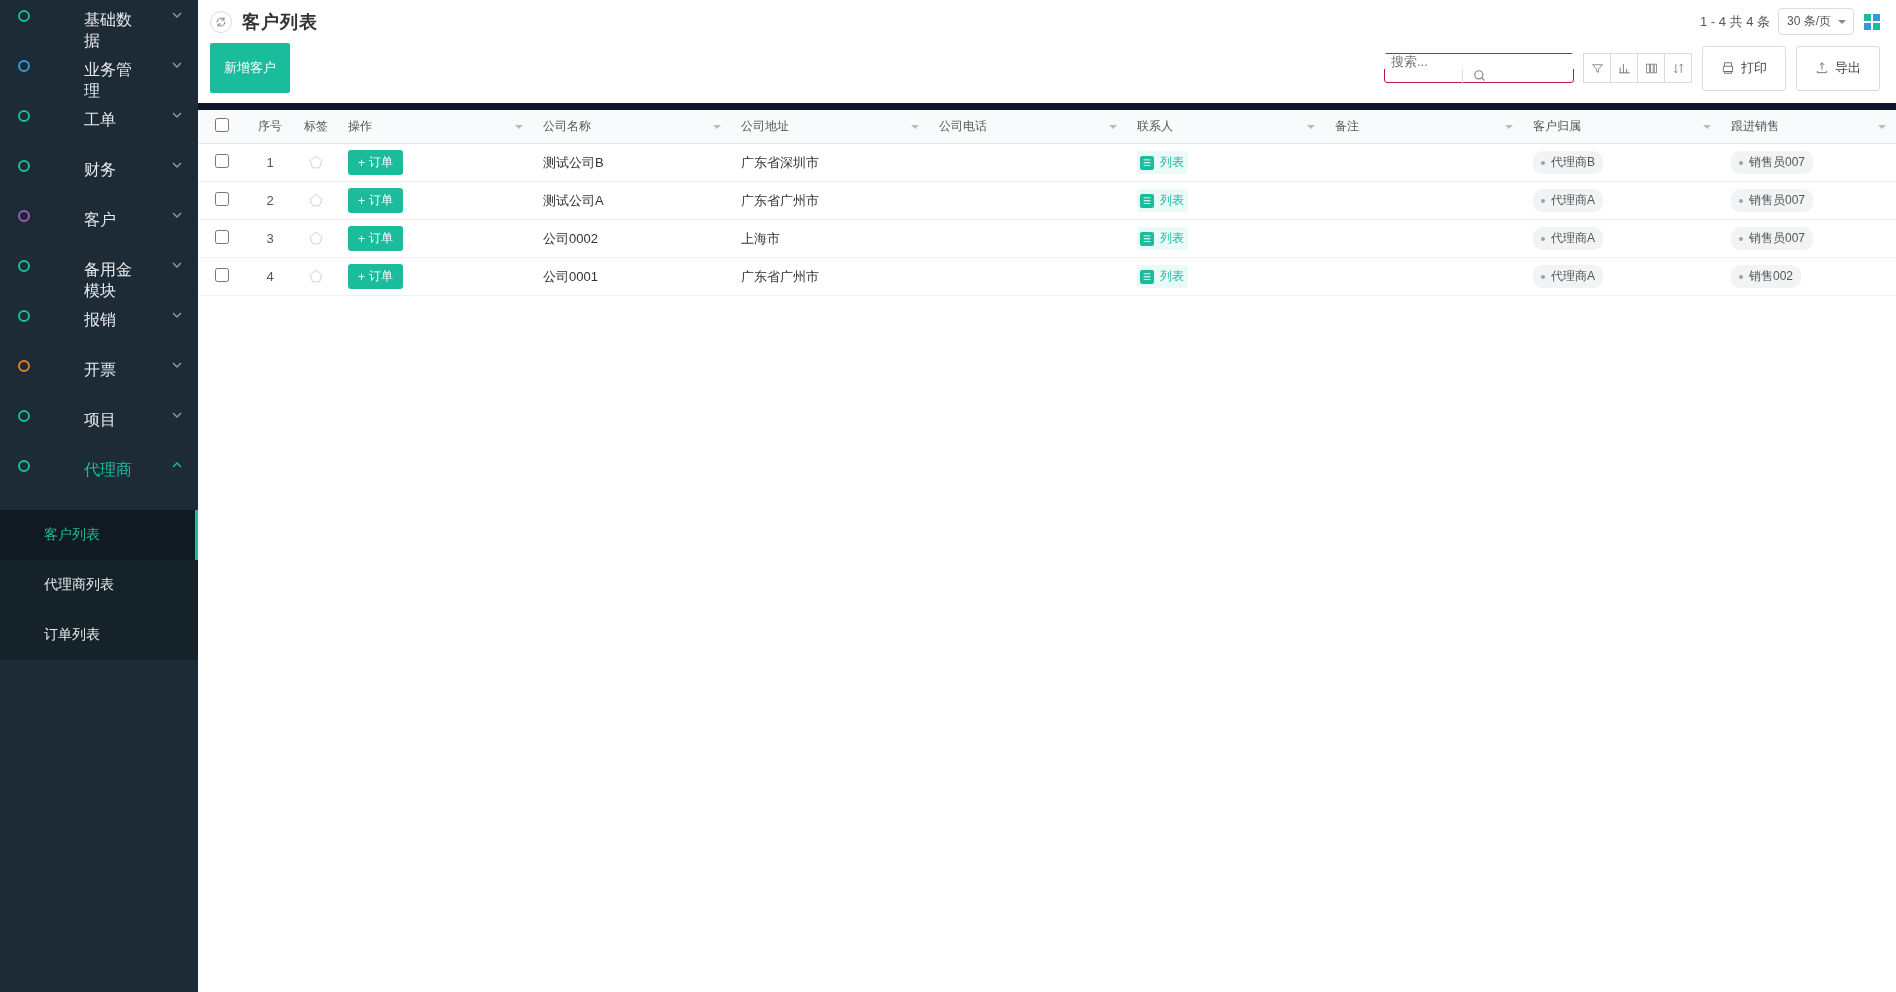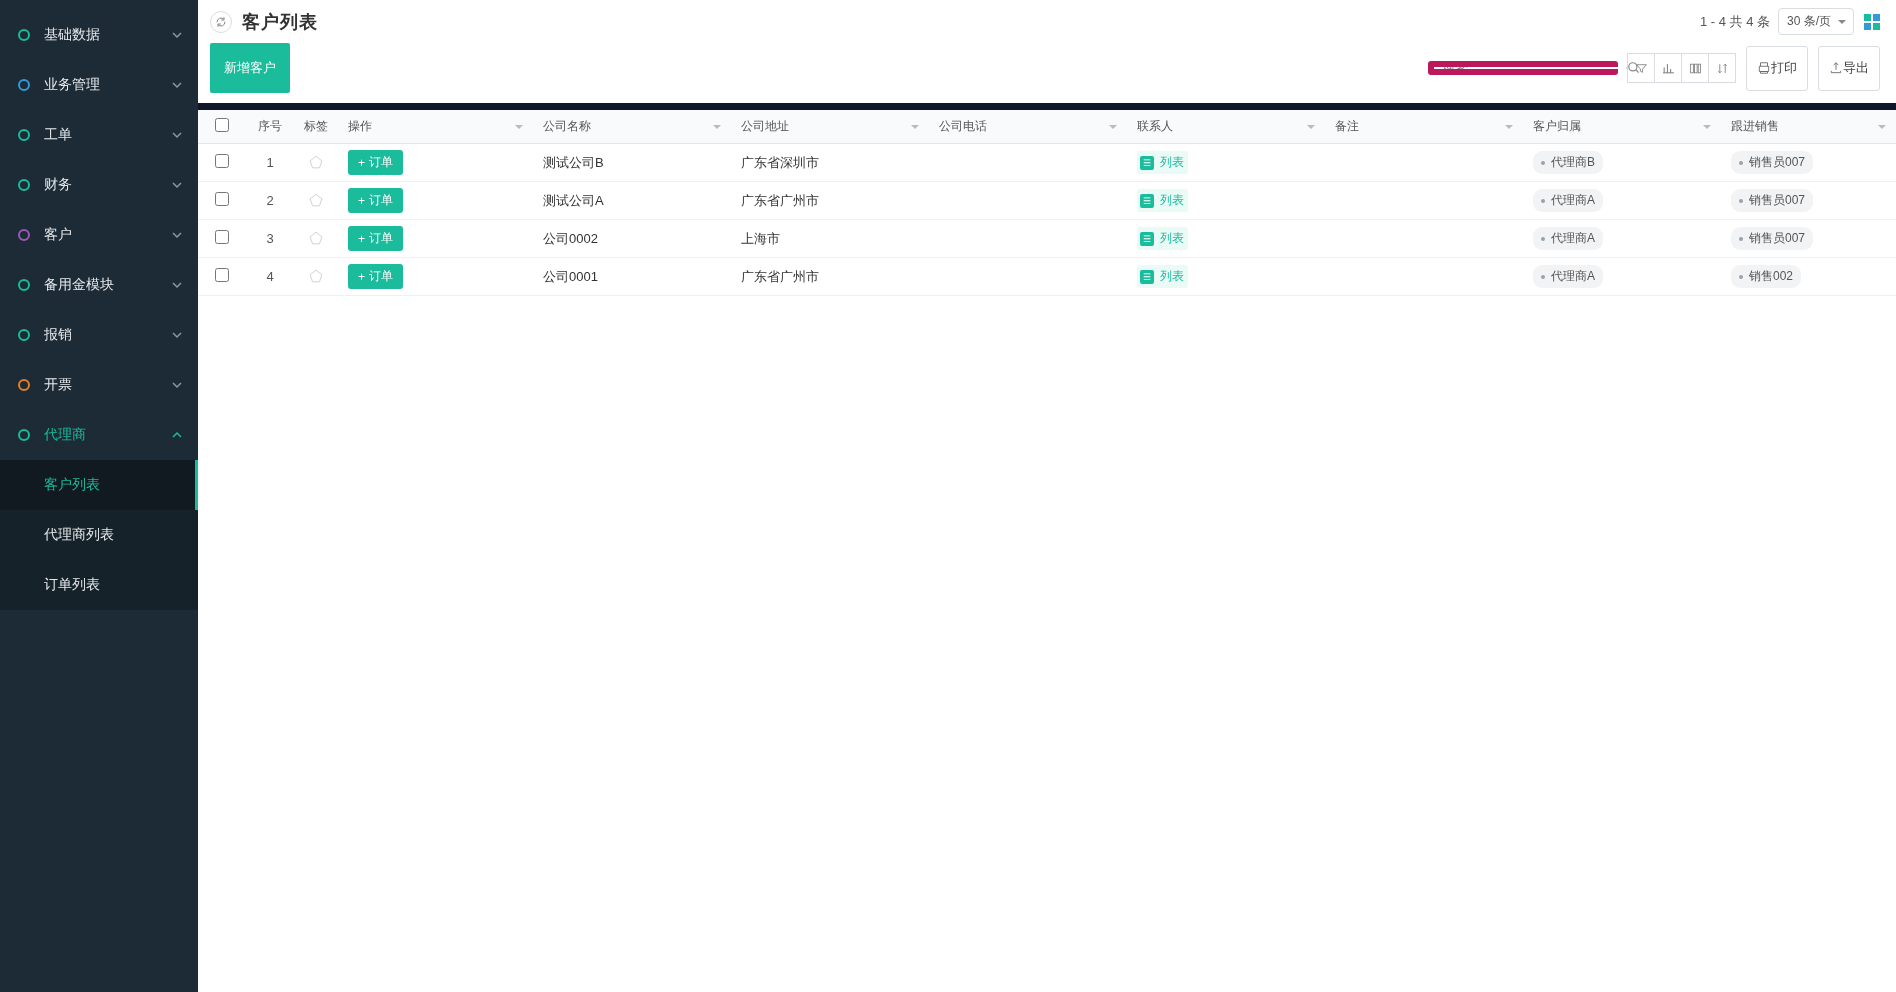--- a/index.html
+++ b/index.html
@@ -17,26 +17,26 @@
     width: 198px;
     background: #1c2b36;
     color: #b0b8bf;
     height: 100vh;
     overflow: auto;
     flex-shrink: 0;
     padding-top: 10px;
   }
   .side-item {
     display: flex;
-    align-items: center;
     padding: 0 16px 0 18px;
     height: 50px;
     cursor: pointer;
-    font-size: 14px;
+    font-size: 16px;
     color: #e6e9ec;
+    gap: 40px;
   }
   .side-item .ring {
     width: 12px; height: 12px; border-radius: 50%;
     border: 2px solid #1abc9c; margin-right: 14px;
     flex-shrink: 0;
   }
   .side-item.i1 .ring { border-color: #1abc9c; }
   .side-item.i2 .ring { border-color: #3498db; }
   .side-item.i3 .ring { border-color: #1abc9c; }
   .side-item.i4 .ring { border-color: #1abc9c; }
@@ -109,45 +109,45 @@
   }
   .btn-primary {
     background: #1abc9c; color: #fff;
     border: none; padding: 16px 14px;
     font-size: 13px; border-radius: 2px;
     cursor: pointer;
   }
   .toolbar .spacer { flex: 1; }
   .search-wrap {
     display: flex; align-items: center;
-    border: 6px solid #be185d; border-radius: 3px;
-    height: 14px; width: 190px;
+    border: 1px solid #be185d; border-radius: 3px;
+    height: 30px; width: 190px; flex-direction: column;
   }
   .search-wrap input {
     border: none; outline: none; height: 100%;
     padding: 0 8px; flex: 1; font-size: 13px;
   }
   .search-wrap .btn-search {
     width: 34px; height: 100%;
     border-left: 1px solid #d9dde1;
     display: flex; align-items: center; justify-content: center;
     color: #888; cursor: pointer;
   }
   .mini-icons { display: flex; gap: 0; margin-left: 10px; }
   .mini-icon {
     width: 28px; height: 30px;
     border: 1px solid #d9dde1;
     display: flex; align-items: center; justify-content: center;
     cursor: pointer; color: #666; font-size: 13px;
     margin-left: -1px;
   }
   .tool-btn {
-    display: flex; align-items: center; 
+    display: flex; align-items: center; gap: 6px;
     border: 1px solid #d9dde1; border-radius: 3px;
-    height: 45px; padding: 0 10px;
+    height: 45px; padding: 0 18px;
     margin-left: 10px; cursor: pointer;
     font-size: 13px; color: #444;
   }
 
   
   .table-wrap { flex: 1; overflow: auto; }
   table { border-collapse: collapse; width: 100%; table-layout: fixed; }
   thead th {
     background: #f9fafb;
     border-top: 7px solid #0f172a;
@@ -299,20 +299,29 @@
     <div class="side-item i8">
       <span class="ring"></span>
       <span class="label">开票</span>
       <span class="chev">
           <svg width="10" height="10" viewBox="0 0 10 10">
             <path d="M1 3l4 4 4-4" stroke="#8b97a1" stroke-width="1.5" fill="none"></path>
           </svg>
         </span>
     </div>
 
+    <div class="side-item i9">
+      <span class="ring"></span>
+      <span class="label">项目</span>
+      <span class="chev">
+          <svg width="10" height="10" viewBox="0 0 10 10">
+            <path d="M1 3l4 4 4-4" stroke="#8b97a1" stroke-width="1.5" fill="none"></path>
+          </svg>
+        </span>
+    </div>
 
     <div class="side-item i10 expanded">
       <span class="ring"></span>
       <span class="label">代理商</span>
       <span class="chev">
           <svg width="10" height="10" viewBox="0 0 10 10">
             <path d="M1 7l4-4 4 4" stroke="#1abc9c" stroke-width="1.5" fill="none"></path>
           </svg>
         </span>
     </div>

